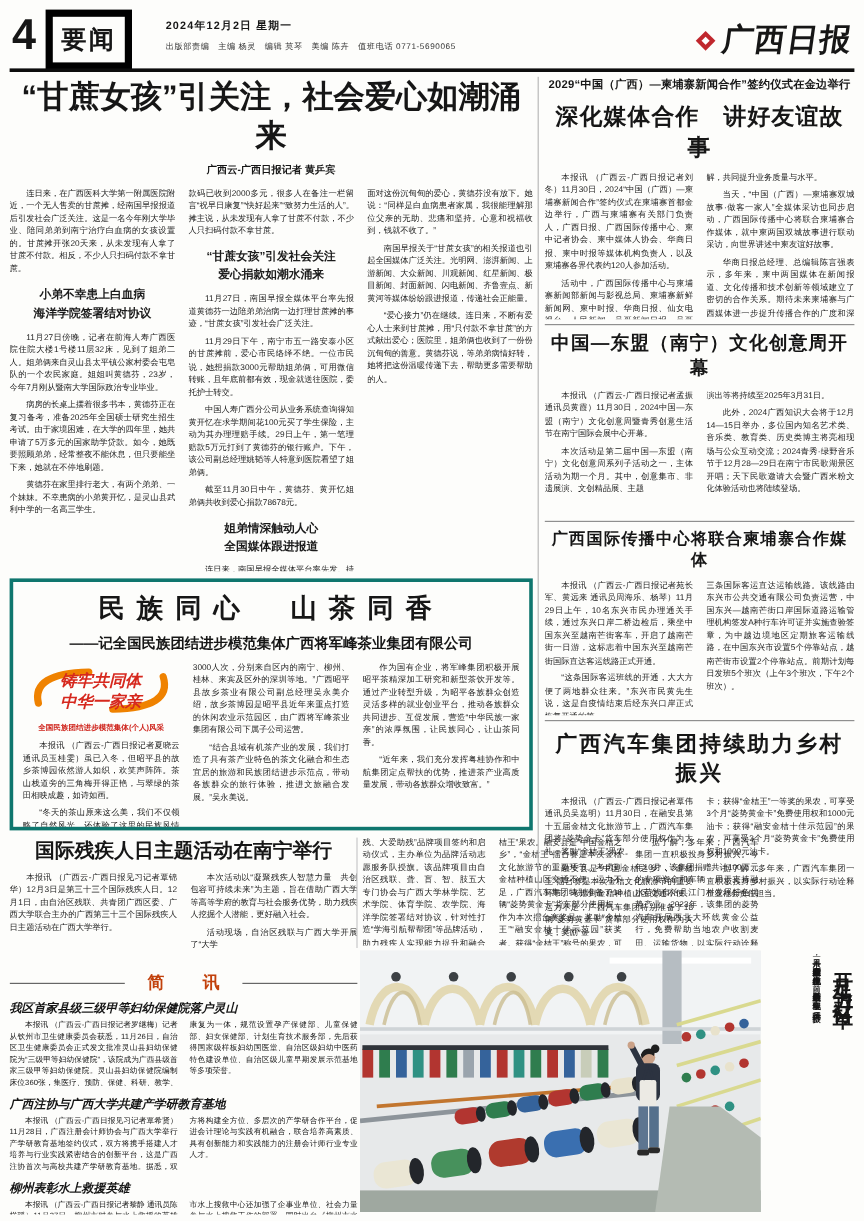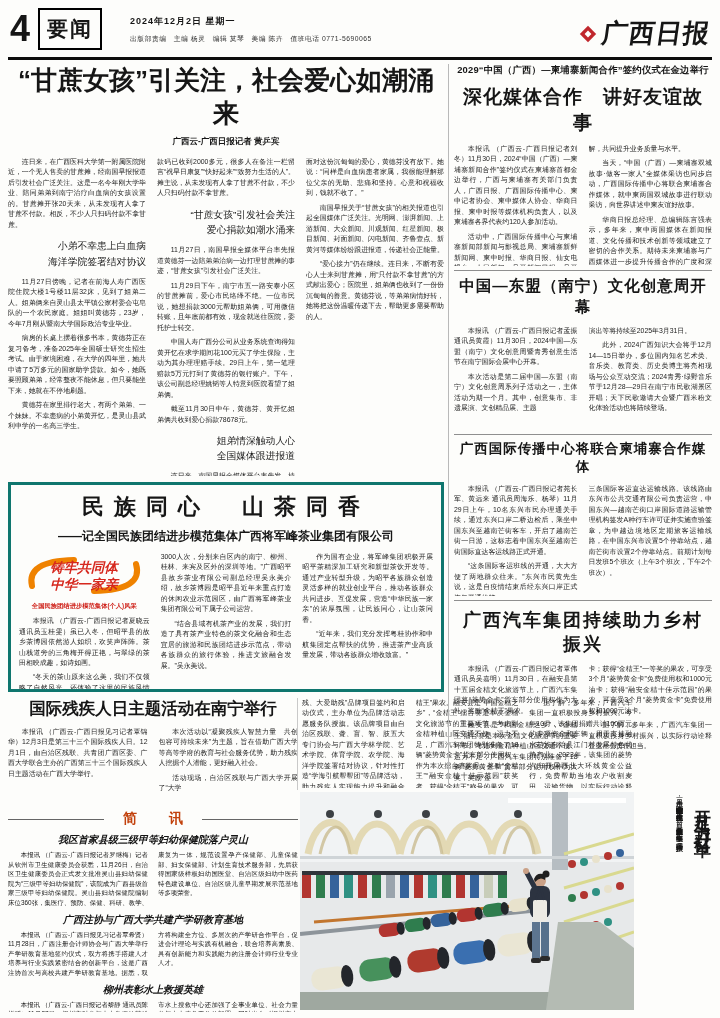--- a/index.html
+++ b/index.html
@@ -1,34 +1,34 @@
 <!DOCTYPE html>
 <html><head>
 <meta charset="utf-8">
 <style>
   html,body{margin:0;padding:0;background:#ffffff;}
   .page{position:relative;width:720px;height:1018px;background:#fdfdfb;overflow:hidden;
         font-family:"Liberation Sans","DejaVu Sans",sans-serif;color:#161616;}
   
   .hdr{position:absolute;left:10px;top:8px;right:10px;height:46px;display:flex;align-items:flex-start;}
   .hdr-num{font-size:36px;font-weight:800;line-height:42px;}
-  .hdr-sec{border:2px solid #000000;font-size:21px;font-weight:800;padding:5px 7px;margin-left:8px;letter-spacing:2px;}
+  .hdr-sec{border:6px solid #000000;font-size:21px;font-weight:800;padding:5px 7px;margin-left:8px;letter-spacing:2px;}
   .hdr-meta{margin-left:28px;padding-top:7px;}
   .hdr-date{font-size:9px;font-weight:700;letter-spacing:1px;}
   .hdr-staff{font-size:6.8px;color:#333;margin-top:6px;letter-spacing:.5px;}
   .hdr-brand{margin-left:auto;display:flex;align-items:center;gap:5px;padding-top:8px;}
   .brand-name{font-family:"DejaVu Serif","Liberation Serif",serif;font-size:26px;font-weight:700;
               transform:skewX(-8deg);letter-spacing:1px;}
   .headrule{position:absolute;left:8px;right:8px;top:57px;border-top:3px solid #0d0d0d;}
   
   .cols{display:flex;gap:11px;}
   .tcol{flex:1;font-size:6.9px;line-height:1.52;text-align:justify;color:#1b1b1b;overflow:hidden;}
   .tcol p{margin:0 0 4px;text-indent:2em;}
   p.ni{text-indent:0;}
-  .subhead{font-weight:400;font-size:9.8px;text-align:right;line-height:1.55;margin:8px 0;}
+  .subhead{font-weight:700;font-size:9.8px;text-align:center;line-height:1.55;margin:8px 0;}
   
   .lead{position:absolute;left:8px;top:64px;width:436px;height:412px;overflow:hidden;}
   .lead-hl{font-size:26px;font-weight:900;text-align:center;line-height:1.25;}
   .lead-by{font-size:8.5px;font-weight:700;text-align:center;margin:7px 0 9px;}
   
   .mz{position:absolute;left:8px;top:482px;width:436px;height:210px;border:3px solid #0f766e;
       box-sizing:border-box;padding:7px 8px;overflow:hidden;}
   .mz-hl{font-family:"DejaVu Serif","Liberation Serif",serif;font-size:22px;font-weight:800;
          text-align:center;letter-spacing:10px;}
   .mz-sub{font-size:12px;font-weight:800;text-align:center;margin:6px 0 7px;}
@@ -36,21 +36,21 @@
   .badge-sub{color:#cf241c;font-size:6.3px;font-weight:700;margin-top:1px;}
   
   .dis{position:absolute;left:8px;top:698px;width:290px;height:106px;overflow:hidden;}
   .dis-hl{font-size:16.5px;font-weight:900;text-align:center;margin-bottom:7px;}
   
   .briefs{position:absolute;left:8px;top:810px;width:290px;height:202px;overflow:hidden;}
   .briefs-head{display:flex;align-items:center;gap:10px;margin-bottom:3px;}
   .briefs-head .ln{flex:1;border-top:1px solid #666;}
   .briefs-title{color:#c2410c;font-size:14px;font-weight:800;letter-spacing:9px;text-indent:9px;}
   .brief-ttl{font-family:"DejaVu Serif","Liberation Serif",serif;font-style:italic;font-weight:700;
-             font-size:10px;text-align:center;margin:5px 0 3px;}
+             font-size:10px;text-align:left;margin:5px 0 3px;}
   .brief-body{font-size:6.4px;line-height:1.5;text-align:justify;column-count:2;column-gap:10px;margin:0;}
   .brief-body p{margin:0;text-indent:2em;}
   
   .midflow{position:absolute;left:302px;top:698px;width:330px;height:90px;display:flex;gap:11px;overflow:hidden;}
   .vdiv-bottom{position:absolute;left:297px;top:698px;height:92px;border-left:1px solid #c9c9c9;}
   
   .photo{position:absolute;left:300px;top:792px;width:334px;height:218px;}
   .vcap{position:absolute;left:637px;top:792px;width:77px;height:218px;writing-mode:vertical-rl;overflow:hidden;}
   .vcap-hl{font-size:17px;font-weight:900;letter-spacing:5px;margin-left:6px;padding-top:5px;}
   .vcap-txt{font-size:7px;line-height:1.62;margin:0;padding-top:2px;}

